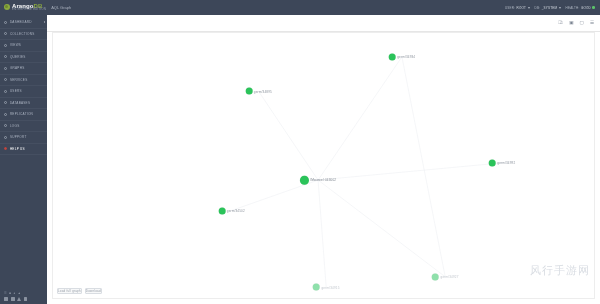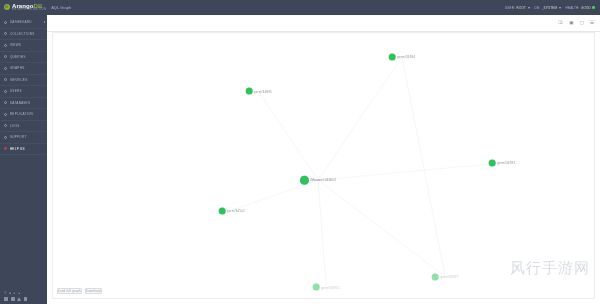--- a/index.html
+++ b/index.html
@@ -105,21 +105,21 @@
   .node.hub .lbl { color:#7c838d; }
   .node.faded .circ { background:#8fe0ab; }
   .node.faded .lbl { color:#c2c7cd; }
 
   .canvas-btns { position:absolute; left:4px; bottom:4px; display:flex; gap:3px; }
   .cbtn {
     min-width:13px; height:6px; border:.5px solid #d9dde2; border-radius:1px;
     background:#f7f8f9; color:#9aa1aa; font-size:3px;
     display:flex; align-items:center; justify-content:center; letter-spacing:.2px;
   }
-  .wm { position:absolute; right:4px; bottom:20px; color:#d9dde3; font-size:15px; letter-spacing:1px; }
+  .wm { position:absolute; right:4px; bottom:20px; color:#d9dde3; font-size:11px; letter-spacing:1px; }
 </style>
 </head>
 <body>
 
 <div id="app">
 
   <div class="topbar">
     <div class="brand">
       <div class="brand-logo"></div>
       <div class="brand-text">

